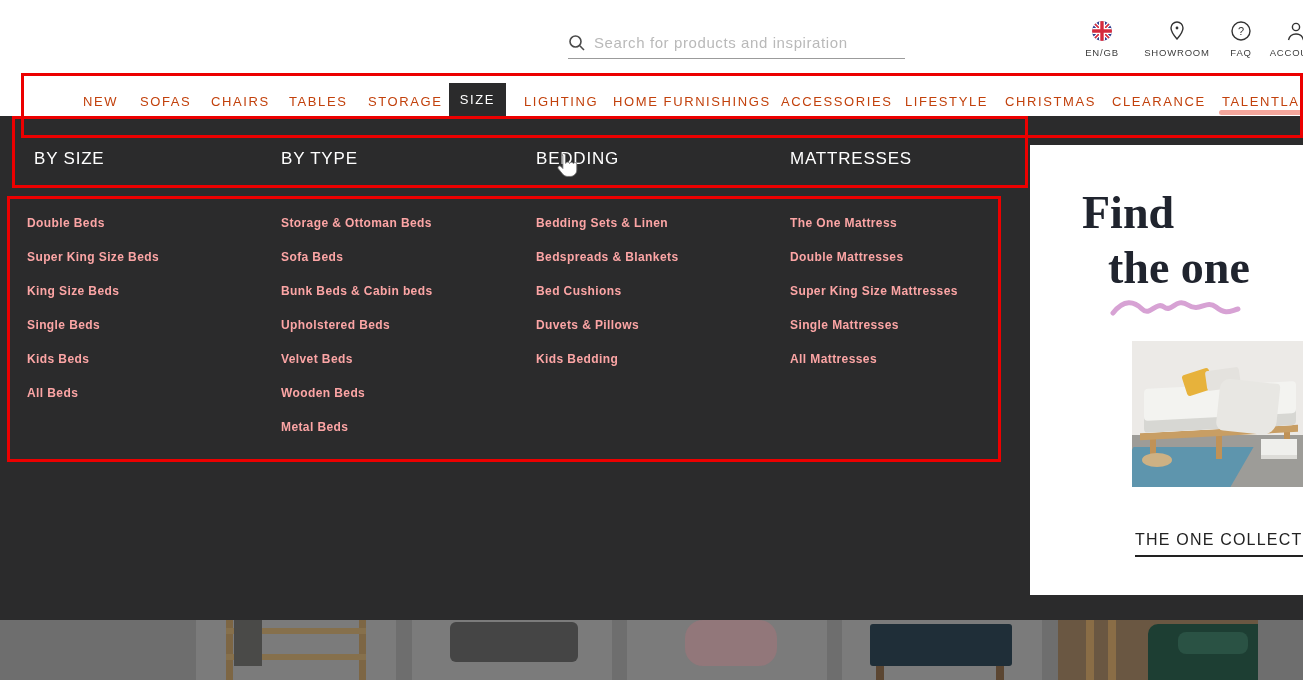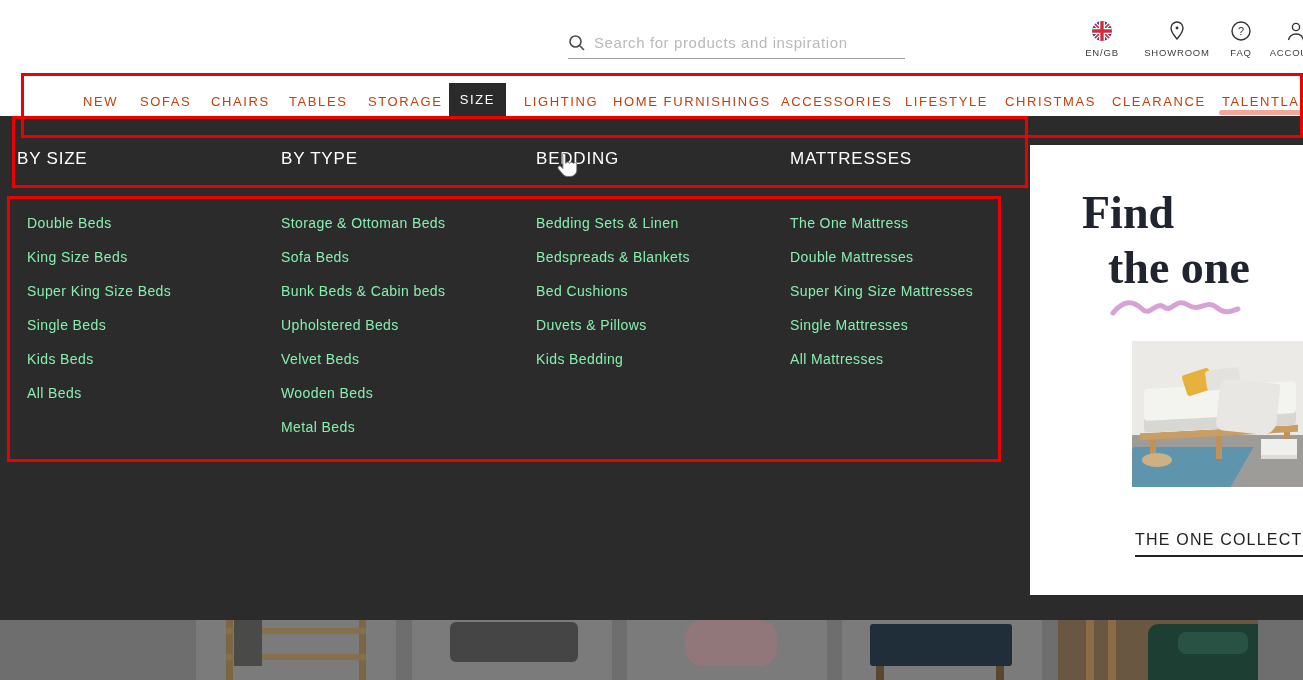--- a/index.html
+++ b/index.html
@@ -28,22 +28,22 @@
   .nav-item.active { top:83px; height:33px; background:#2b2b2c; color:#ffffff;
                      display:flex; align-items:center; justify-content:center; }
   .talent-underline { position:absolute; left:1219px; top:110px; width:86px; height:5px;
                       background:#f4a79d; border-radius:3px; z-index:4; }
   
   .mega { position:absolute; left:0; top:116px; width:1303px; height:504px;
           background:#2b2b2c; z-index:1; }
   .cat-head { position:absolute; top:33px; font-size:17px; letter-spacing:.8px;
               color:#ffffff; font-weight:500; cursor:pointer; }
   .col { position:absolute; top:90px; width:250px; }
-  .col .mi { height:34px; line-height:34px; font-size:14px; letter-spacing:.4px;
-             color:#86efac; cursor:pointer; white-space:nowrap; }
+  .col .mi { height:34px; line-height:34px; font-size:12px; letter-spacing:.4px;
+             color:#fca5a5; cursor:pointer; white-space:nowrap;font-weight:bold; }
   
   .promo { position:absolute; left:1030px; top:145px; width:273px; height:450px;
            background:#ffffff; z-index:2; cursor:pointer; }
   .promo .t1, .promo .t2 { font-family:"Liberation Serif", serif; font-weight:700;
            font-size:46px; color:#20242e; position:absolute; line-height:1; }
   .promo .t1 { left:52px; top:45px; }
   .promo .t2 { left:78px; top:100px; }
   .promo .squiggle { position:absolute; left:80px; top:150px; }
   .scene { position:absolute; left:102px; top:196px; width:171px; height:146px;
            background:#eceae7; overflow:hidden; }
@@ -173,25 +173,25 @@
       <div class="nav-item" style="left: 781px;">ACCESSORIES</div>
       <div class="nav-item" style="left: 905px;">LIFESTYLE</div>
       <div class="nav-item" style="left: 1005px;">CHRISTMAS</div>
       <div class="nav-item" style="left: 1112px;">CLEARANCE</div>
       <div class="nav-item" style="left: 1222px;">TALENTLAB</div>
     </div>
   <div class="talent-underline"></div>
 </div>
 
 <div class="mega" id="mega">
-    <div class="cat-head" style="left: 17px; text-align: right;">BY SIZE</div>
+    <div class="cat-head" style="left: 34px; text-align: right;">BY SIZE</div>
     <div class="col" style="left: 27px;">
       <div class="mi">Double Beds</div>
+      <div class="mi">Super King Size Beds</div>
       <div class="mi">King Size Beds</div>
-      <div class="mi">Super King Size Beds</div>
       <div class="mi">Single Beds</div>
       <div class="mi">Kids Beds</div>
       <div class="mi">All Beds</div>
     </div>
     <div class="cat-head" style="left: 281px;">BY TYPE</div>
     <div class="col" style="left: 281px;">
       <div class="mi">Storage &amp; Ottoman Beds</div>
       <div class="mi">Sofa Beds</div>
       <div class="mi">Bunk Beds &amp; Cabin beds</div>
       <div class="mi">Upholstered Beds</div>

